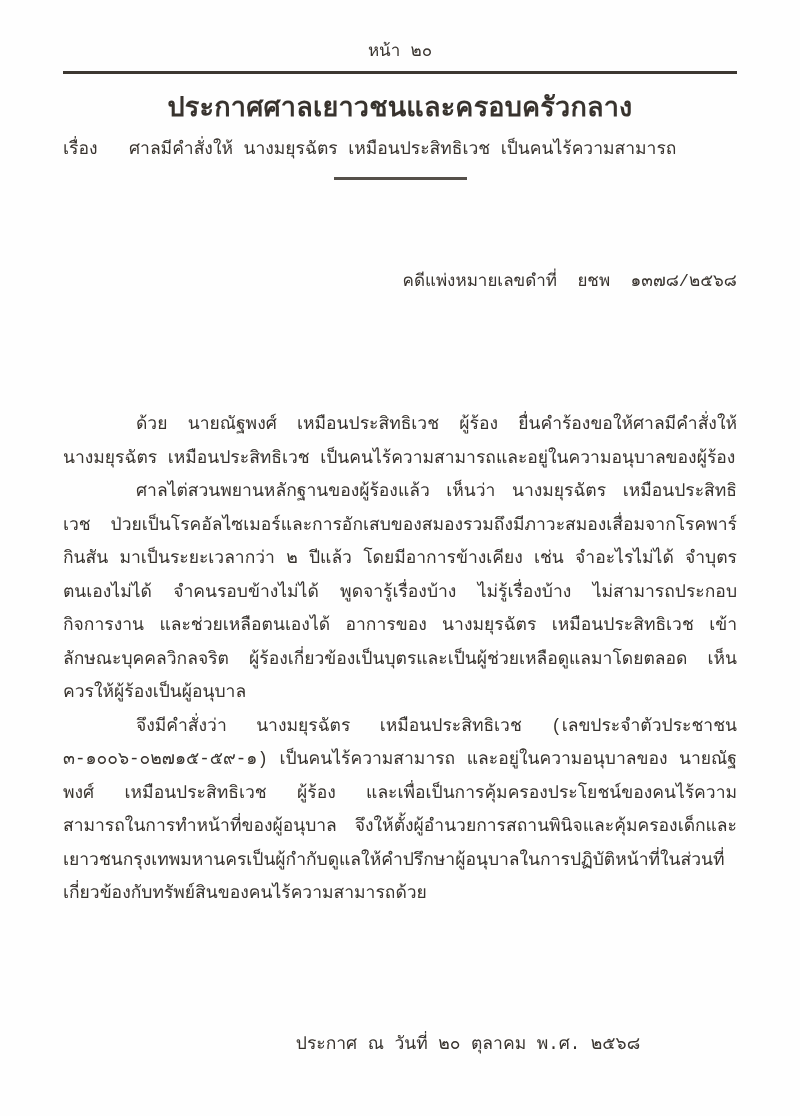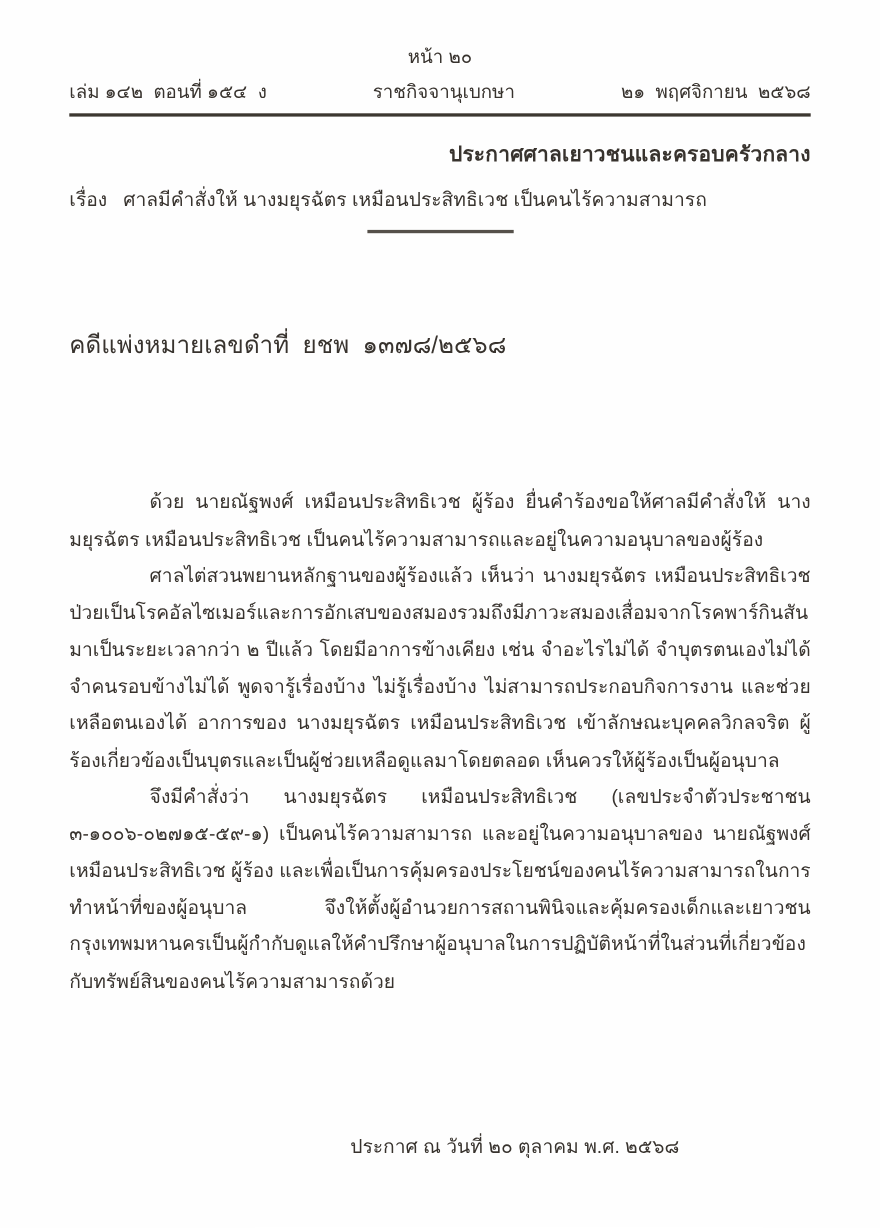--- a/index.html
+++ b/index.html
@@ -9,21 +9,21 @@
   }
   .page {
     position: relative;
     width: 800px;
     height: 1116px;
     box-sizing: border-box;
     margin: 0 auto;
     padding: 40px 63px 0 63px;
     background: #fefefe;
     color: #38332e;
-    font-family: Liberation Sans, sans-serif;
+    font-family: Liberation Mono, monospace;
     overflow: hidden;
   }
   .page-label {
     text-align: center;
     font-size: 17px;
     line-height: 24px;
     white-space: pre-wrap;
   }
   .masthead {
     display: flex;
@@ -34,42 +34,43 @@
     margin-top: 8px;
     white-space: pre-wrap;
   }
   .masthead-rule {
     border: none;
     border-top: 3px solid #3c3731;
     margin: 7px 0 0 0;
   }
   .doc-title {
     margin: 18px 0 0 0;
-    text-align: right;
-    font-size: 19px;
+    text-align: center;
+    font-size: 27px;
     line-height: 34px;
     font-weight: 600;
     letter-spacing: 0.2px;
   }
   .doc-subject {
     margin-top: 10px;
     text-align: left;
     font-size: 17.5px;
     line-height: 26px;
     white-space: pre-wrap;
   }
   .short-divider {
     width: 133px;
     border: none;
     border-top: 3px solid #55504a;
     margin: 15px auto 0 auto;
   }
   .case-numbers {
     margin-top: 22px;
-    font-size: 22px;
+    text-align: right;
+    font-size: 17px;
     line-height: 32px;
     white-space: pre-wrap;
   }
   .doc-body {
     margin-top: 46px;
     font-size: 17.5px;
     line-height: 33.5px;
     text-align: justify;
     text-align-last: left;
   }
@@ -86,25 +87,20 @@
     white-space: pre-wrap;
   }
 </style>
 </head>
 <body>
 
 <div class="page">
 
   <div class="page-label">หน้า ๒๐</div>
 
-  <div class="masthead">
-    <span>เล่ม ๑๔๒  ตอนที่ ๑๕๔  ง</span>
-    <span>ราชกิจจานุเบกษา</span>
-    <span>๒๑  พฤศจิกายน  ๒๕๖๘</span>
-  </div>
 
   <hr class="masthead-rule">
 
   <h1 class="doc-title">ประกาศศาลเยาวชนและครอบครัวกลาง</h1>
 
   <div class="doc-subject">เรื่อง   ศาลมีคำสั่งให้ นางมยุรฉัตร เหมือนประสิทธิเวช เป็นคนไร้ความสามารถ</div>
 
   <hr class="short-divider">
 
   <div class="case-numbers">

